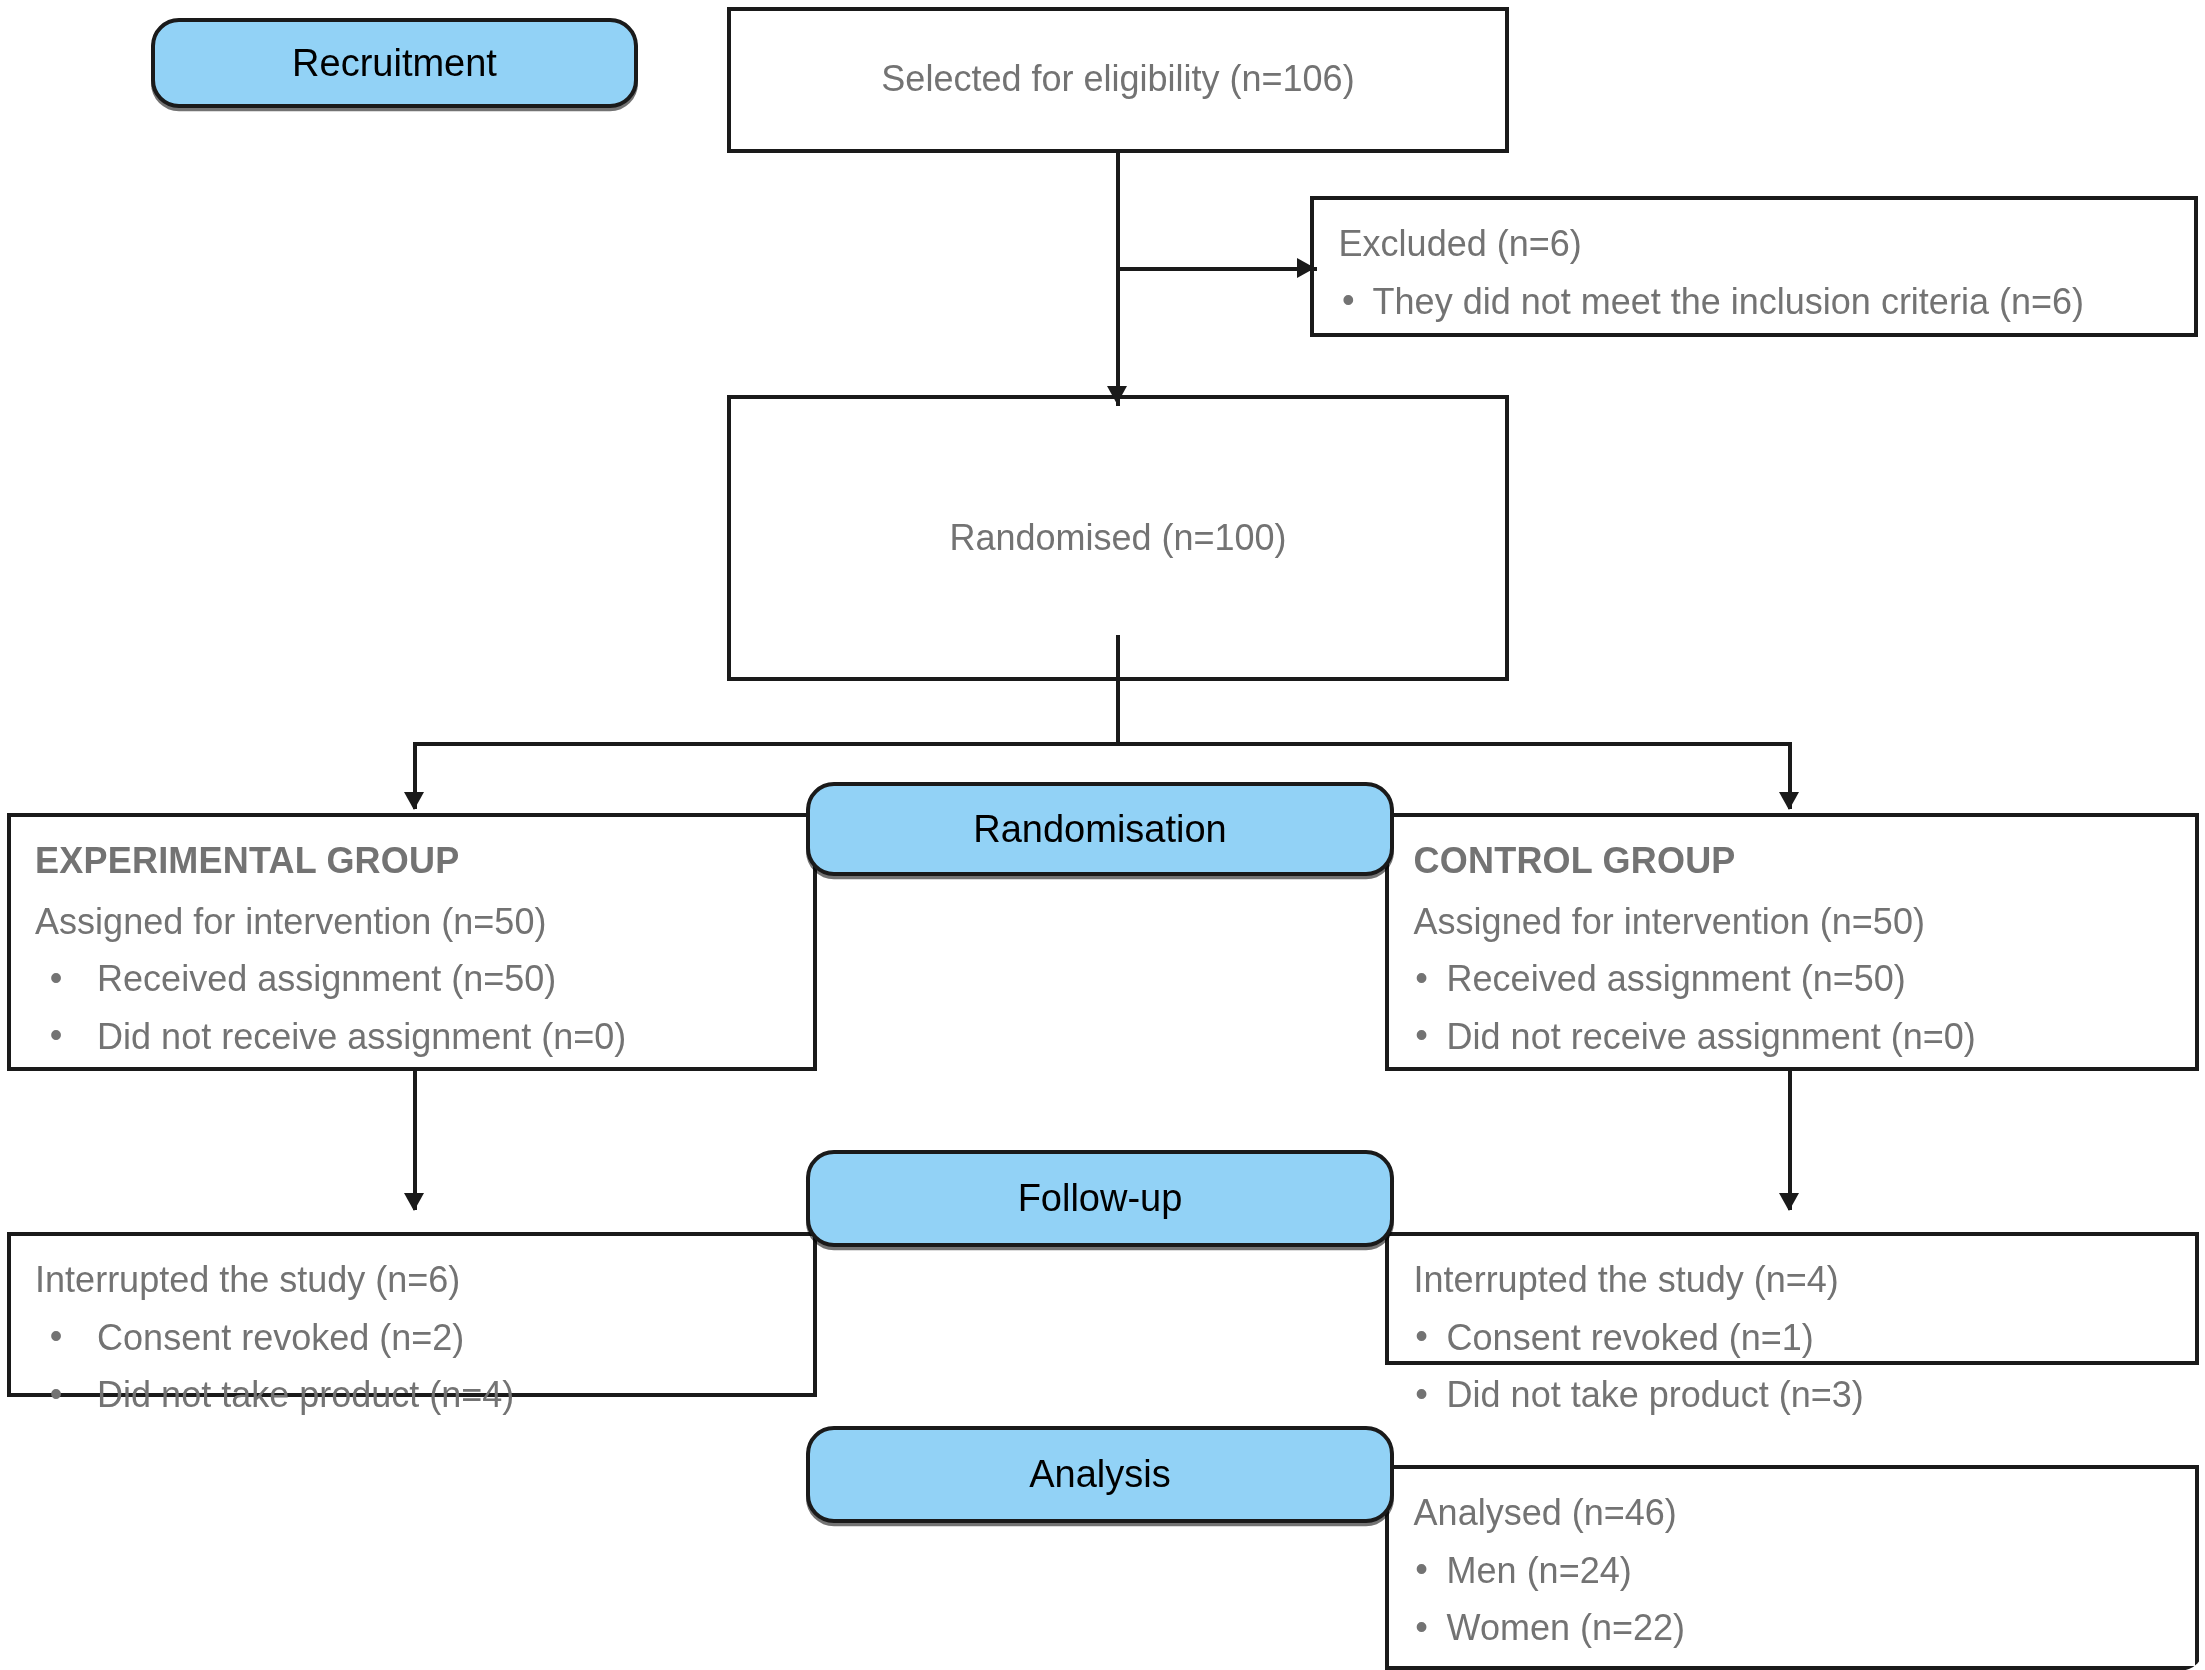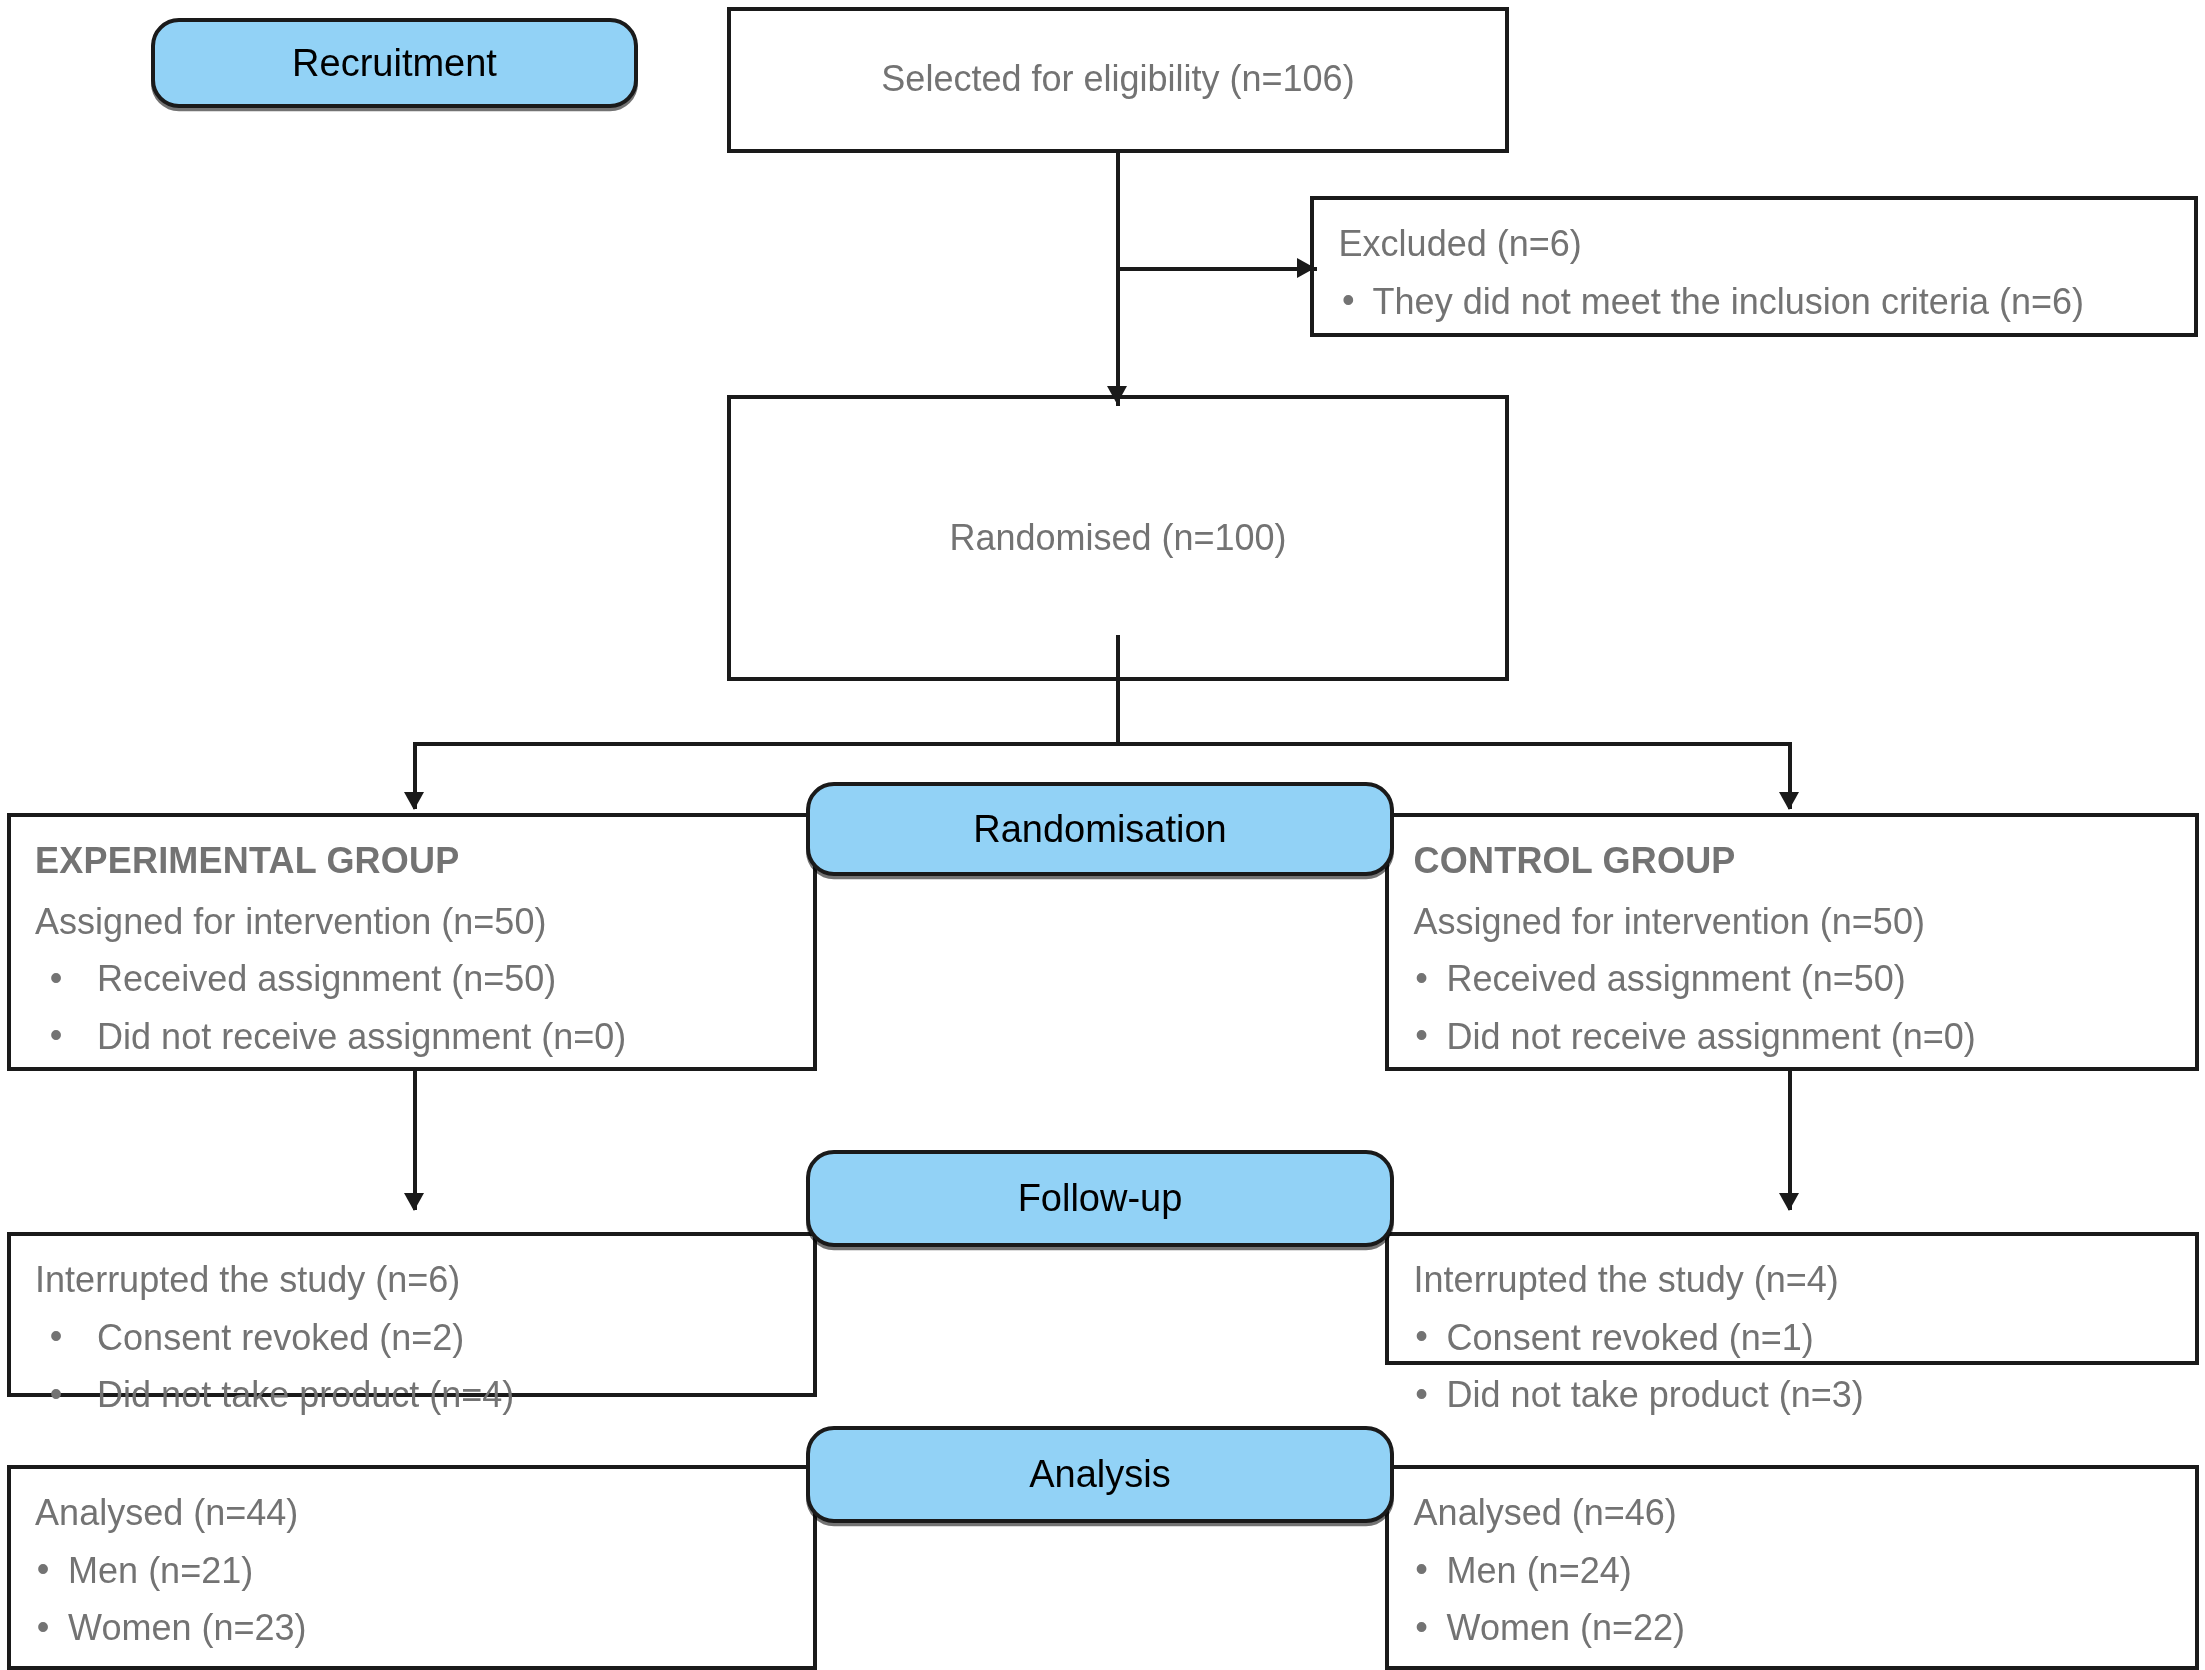--- a/index.html
+++ b/index.html
@@ -8,20 +8,21 @@
     padding: 0;
     background: #ffffff;
   }
   #stage {
     position: relative;
     width: 2205px;
     height: 1671px;
     background: #ffffff;
     font-family: "Liberation Sans", sans-serif;
     overflow: hidden;
+    border-radius: 26px;
   }
 
   
   .box {
     position: absolute;
     box-sizing: border-box;
     background: #ffffff;
     border: 4.1px solid #1a1a1a;
     color: #737373;
     font-size: 36px;
@@ -205,27 +206,20 @@
   </div>
 
   <div class="box pad" style="left:1385px; top:1232px; width:814px; height:133px;">
     <div class="lead">Interrupted the study (n=4)</div>
     <ul class="bullets indent-tight">
       <li>Consent revoked (n=1)</li>
       <li>Did not take product  (n=3)</li>
     </ul>
   </div>
 
-  <div class="box pad" style="left:6.5px; top:1465px; width:810px; height:205px;">
-    <div class="lead">Analysed (n=44)</div>
-    <ul class="bullets indent-tight">
-      <li>Men (n=21)</li>
-      <li>Women (n=23)</li>
-    </ul>
-  </div>
 
   <div class="box pad" style="left:1385px; top:1465px; width:814px; height:205px;">
     <div class="lead">Analysed (n=46)</div>
     <ul class="bullets indent-tight">
       <li>Men (n=24)</li>
       <li>Women (n=22)</li>
     </ul>
   </div>
 
 </div>

